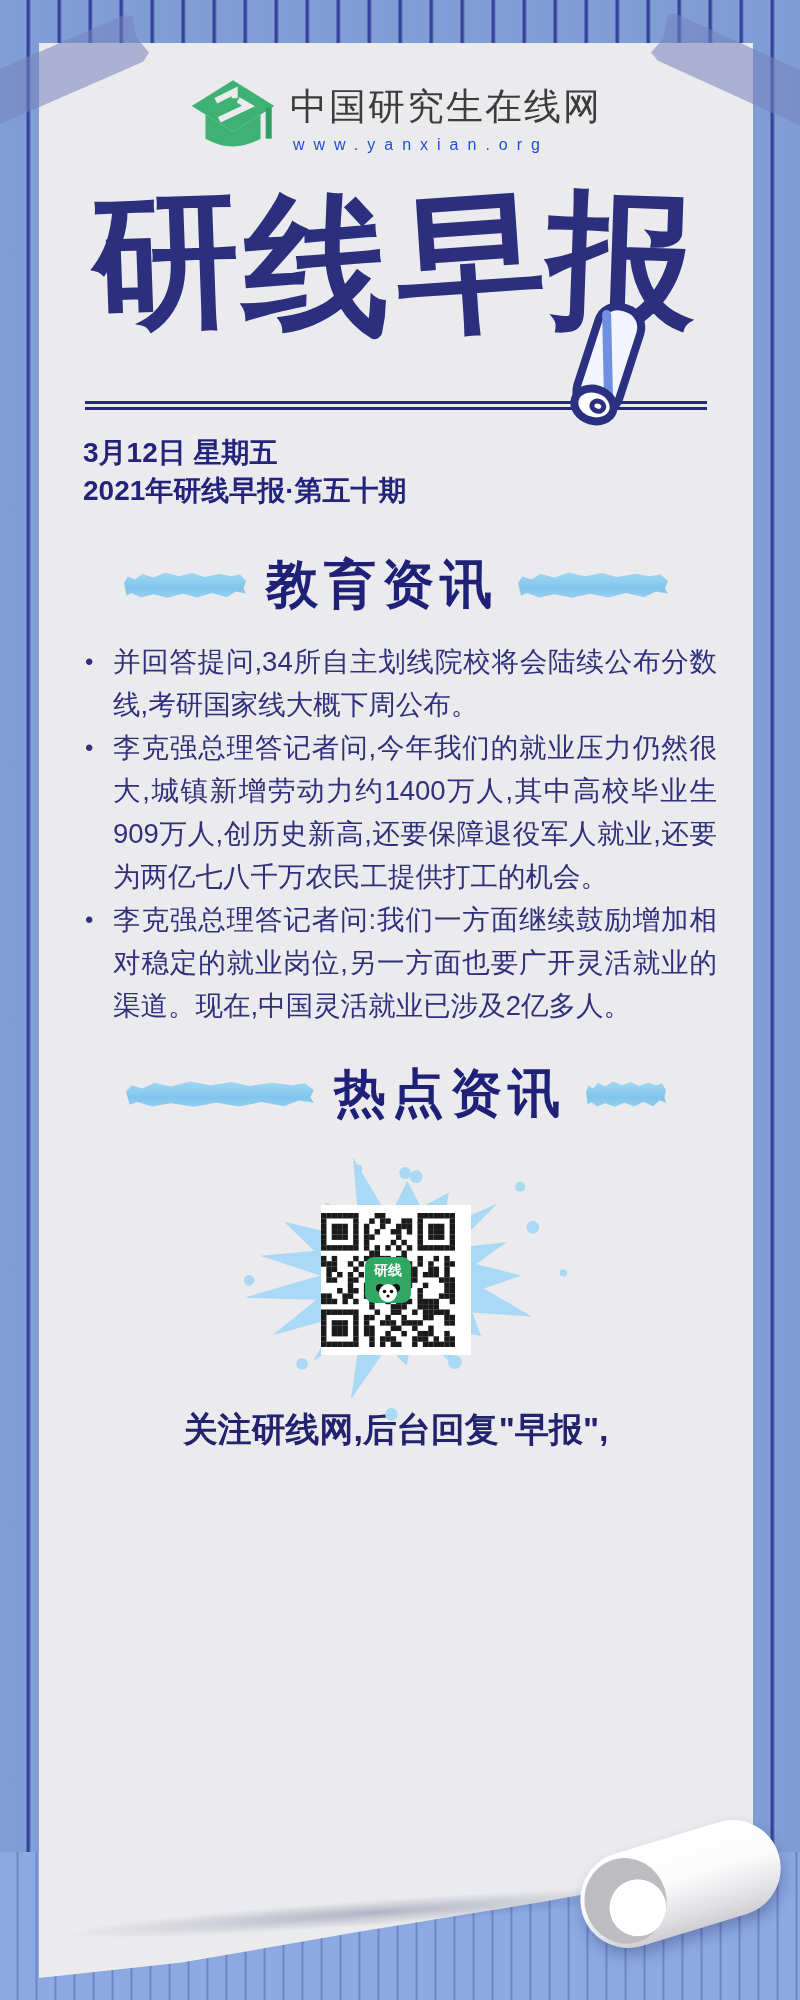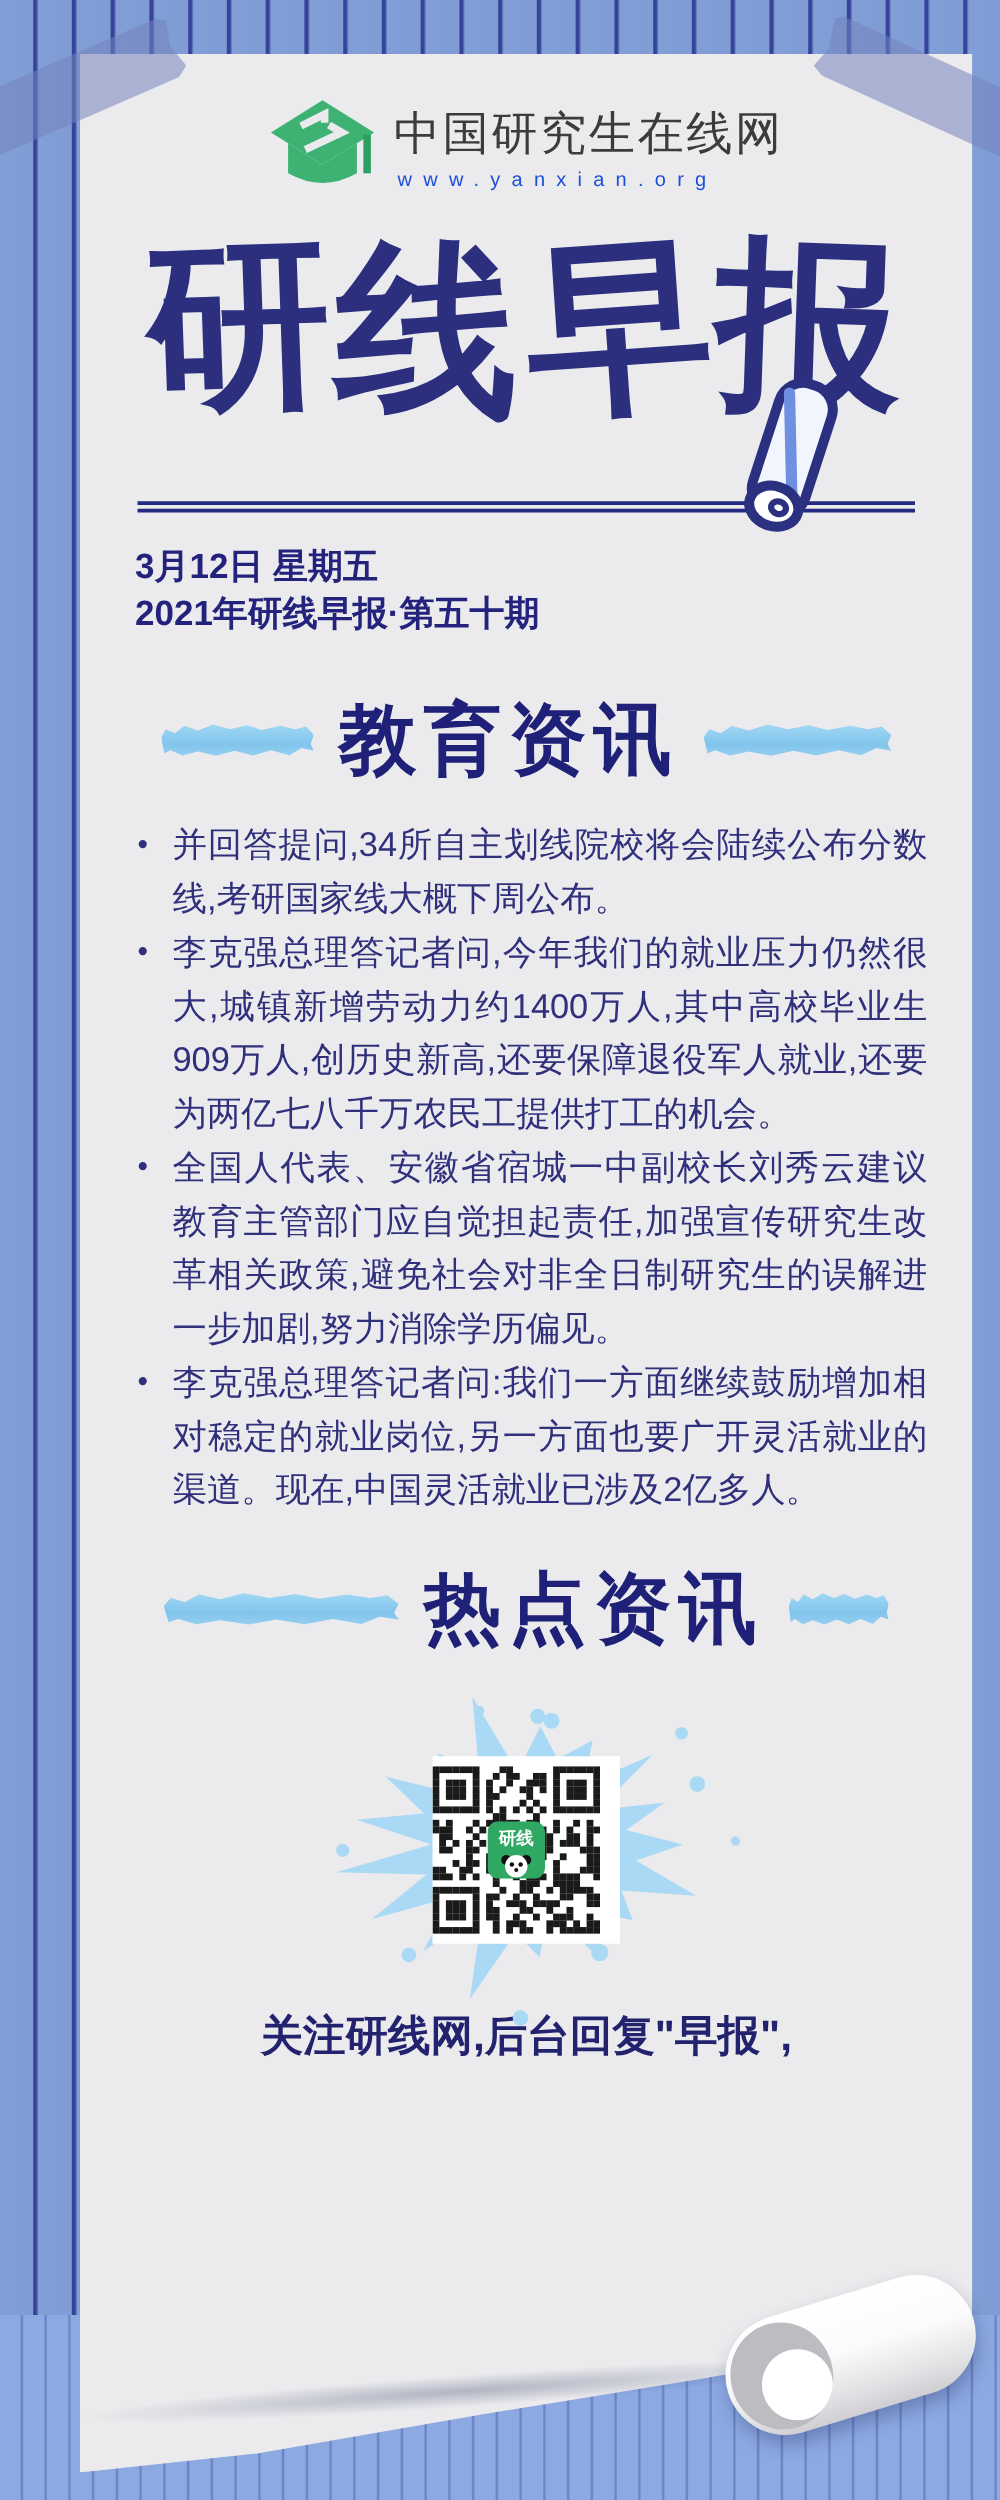--- a/index.html
+++ b/index.html
@@ -8,21 +8,21 @@
     position:relative; overflow:hidden;
     font-family:"Liberation Sans", sans-serif;
     background:repeating-linear-gradient(90deg, #819fd6 0px, #7f9dd4 26px, #35439b 27px, #35439b 29px, #819fd6 31px);
   }
   
   .bg-bottom {
     position:absolute; left:0; top:1852; top:1852px; width:800px; height:148px; z-index:0;
     background:repeating-linear-gradient(90deg, #8da9e2 0px, #8da9e2 16px, #6e86c8 17px, #6e86c8 18px, #8da9e2 19px);
   }
   .paper {
-    position:absolute; left:64px; top:43px; width:714px; height:1935px; z-index:1;
+    position:absolute; left:39px; top:43px; width:714px; height:1935px; z-index:1;
     background:#ebebed;
     box-shadow:0 6px 22px rgba(20,30,80,.28);
     clip-path:polygon(0% 0%, 100% 0%, 100% 93.4%, 93% 94.4%, 85% 95.1%, 70% 96.1%, 45% 97.6%, 20% 99.2%, 0% 100%);
   }
   .tape {
     position:absolute; z-index:3; width:185px; height:52px;
     background:rgba(116,130,190,.55);
     clip-path:polygon(0% 8%, 4% 0%, 96% 3%, 100% 12%, 97% 50%, 100% 88%, 95% 100%, 5% 97%, 0% 88%, 3% 55%);
     box-shadow:0 2px 6px rgba(30,40,90,.15);
   }
@@ -46,21 +46,21 @@
   .masthead-title .ch:nth-child(3){ transform:rotate(-4deg) translateY(2px); }
   .masthead-title .ch:nth-child(4){ transform:rotate(2deg); }
   .scroll-icon { position:absolute; left:490px; top:120px; transform:rotate(18deg); z-index:2; }
 
   .double-rule { margin:30px 14px 0 14px; border-top:3px solid #232a80; border-bottom:3px solid #232a80; height:9px; }
 
   .dateline { display:flex; justify-content:space-between; margin:24px 12px 0 12px; font-size:28px; font-weight:700; color:#23237d;flex-direction:column; }
 
   
   .section-header { display:flex; align-items:center; justify-content:center; gap:20px; margin-top:40px; }
-  .section-title { font-size:62px; font-weight:800; color:#1f2178; letter-spacing:6px; white-space:nowrap;text-align:center; }
+  .section-title { font-size:52px; font-weight:800; color:#1f2178; letter-spacing:6px; white-space:nowrap;text-align:center; }
   .brush {
     height:27px; background:linear-gradient(180deg,#9ed7f4 0%,#7cc2ec 60%,#93cff1 100%); opacity:.95;
     clip-path:polygon(0% 42%,3% 18%,9% 30%,15% 8%,24% 22%,34% 4%,45% 18%,56% 6%,66% 20%,78% 8%,88% 18%,95% 10%,100% 35%,98% 62%,100% 82%,92% 74%,84% 95%,72% 80%,60% 96%,48% 82%,36% 97%,24% 84%,14% 96%,6% 80%,2% 90%);
   }
   .brush.b1 { width:122px; } .brush.b2 { width:150px; }
   .brush.b3 { width:188px; } .brush.b4 { width:80px; }
 
   
   .news-list { list-style:none; margin:20px 4px 0 8px; }
   .news-list li {
@@ -142,21 +142,20 @@
 
     <div class="section-header">
       <div class="brush b1"></div>
       <div class="section-title">教育资讯</div>
       <div class="brush b2"></div>
     </div>
 
     <ul class="news-list">
         <li>并回答提问,34所自主划线院校将会陆续公布分数线,考研国家线大概下周公布。</li>
         <li>李克强总理答记者问,今年我们的就业压力仍然很大,城镇新增劳动力约1400万人,其中高校毕业生909万人,创历史新高,还要保障退役军人就业,还要为两亿七八千万农民工提供打工的机会。</li>
-        <li>全国人代表、安徽省宿城一中副校长刘秀云建议教育主管部门应自觉担起责任,加强宣传研究生改革相关政策,避免社会对非全日制研究生的误解进一步加剧,努力消除学历偏见。</li>
         <li>李克强总理答记者问:我们一方面继续鼓励增加相对稳定的就业岗位,另一方面也要广开灵活就业的渠道。现在,中国灵活就业已涉及2亿多人。</li>
       </ul>
 
     <div class="section-header" style="margin-top:32px;">
       <div class="brush b3"></div>
       <div class="section-title">热点资讯</div>
       <div class="brush b4"></div>
     </div>
 
 

